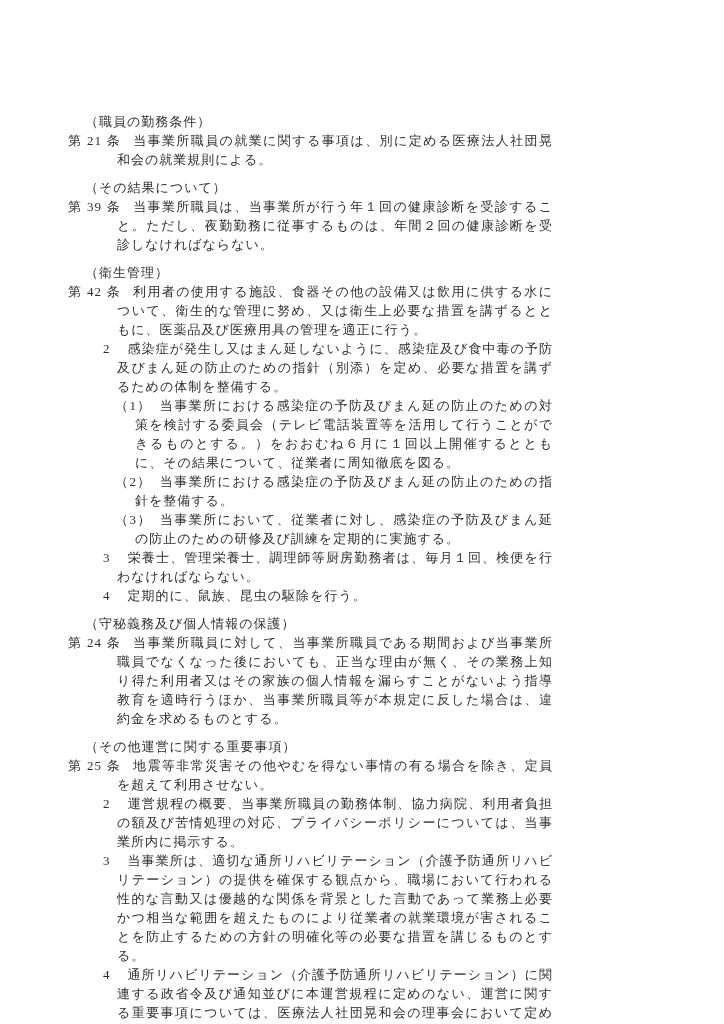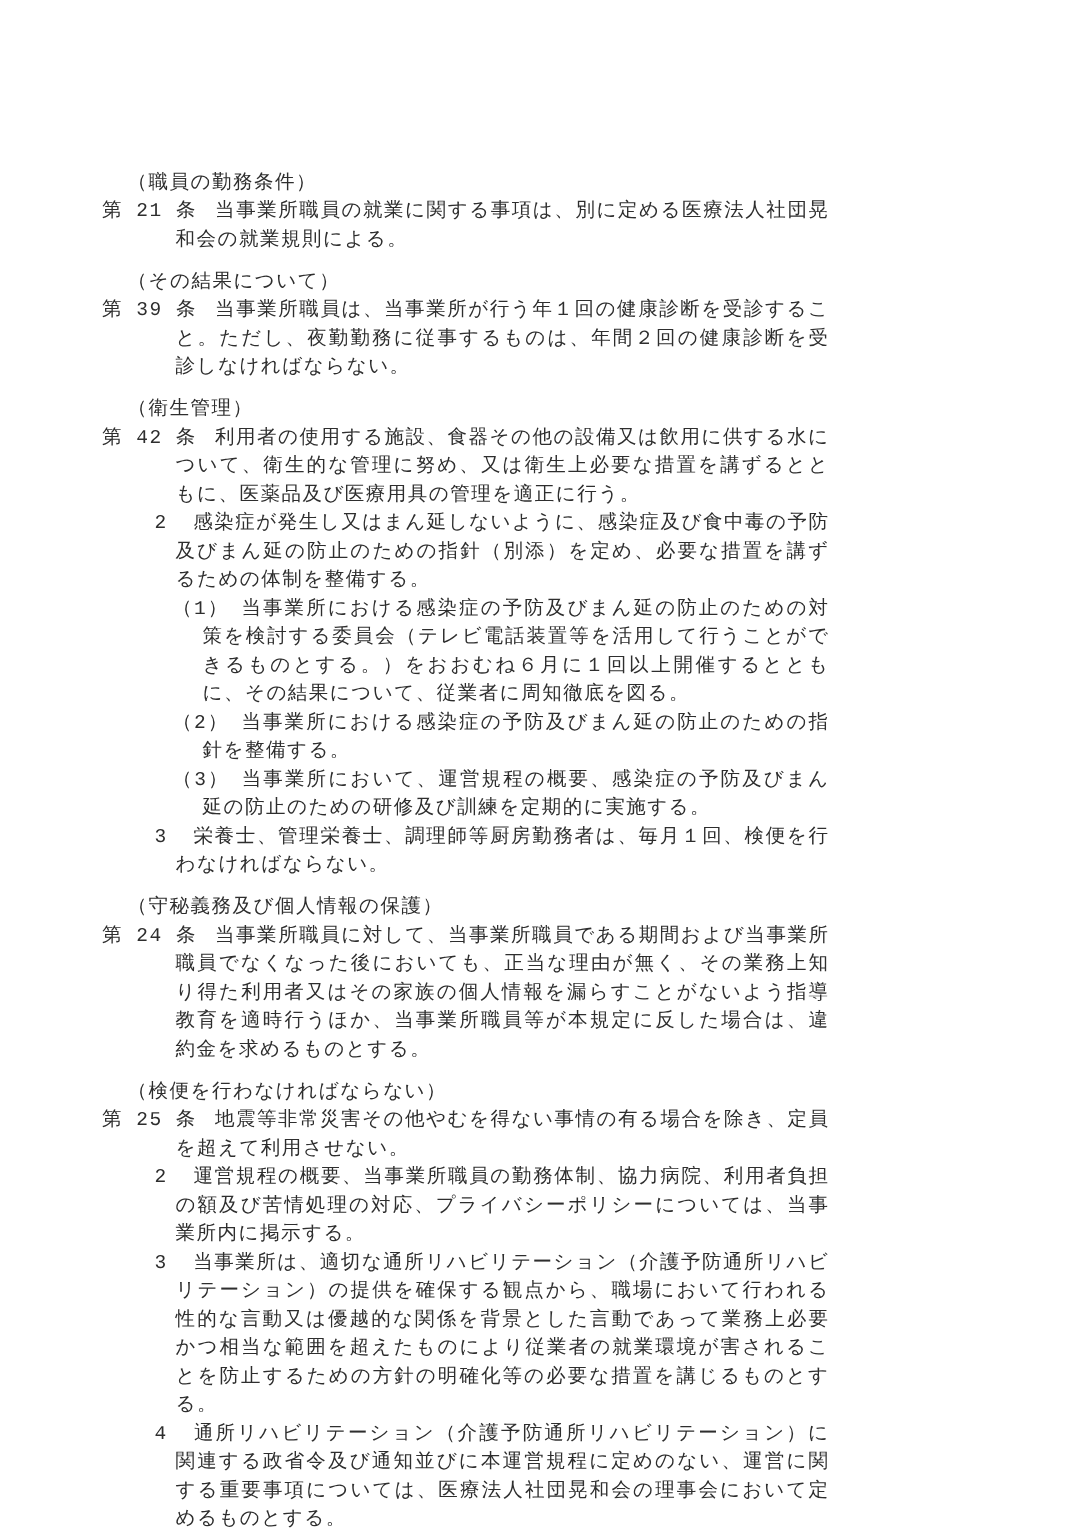--- a/index.html
+++ b/index.html
@@ -8,21 +8,21 @@
     background: #ffffff;
   }
   .page {
     position: relative;
     box-sizing: border-box;
     width: 596px;
     height: 1024px;
     background: #ffffff;
     overflow: hidden;
     padding: 112px 43px 0 68px;
-    font-family: Liberation Mono, monospace;
+    font-family: Liberation Serif, serif;
     font-size: 13px;
     letter-spacing: 1px;
     line-height: 19px;
     color: #2e2e2e;
   }
   .sec { margin: 0; }
   .sec + .sec { margin-top: 9px; }
   .sec-h {
     margin: 0 0 0 17px;
     font-weight: normal;
@@ -61,31 +61,32 @@
     <h2 class="sec-h">（その結果について）</h2>
     <p class="art"><span class="lbl">第 39 条</span><span>当事業所職員は、当事業所が行う年１回の健康診断を受診すること。ただし、夜勤勤務に従事するものは、年間２回の健康診断を受診しなければならない。</span></p>
   </div>
 
   <div class="sec">
     <h2 class="sec-h">（衛生管理）</h2>
     <p class="art"><span class="lbl">第 42 条</span><span>利用者の使用する施設、食器その他の設備又は飲用に供する水について、衛生的な管理に努め、又は衛生上必要な措置を講ずるとともに、医薬品及び医療用具の管理を適正に行う。</span></p>
     <p class="p2"><span class="lbl">2</span><span>感染症が発生し又はまん延しないように、感染症及び食中毒の予防及びまん延の防止のための指針（別添）を定め、必要な措置を講ずるための体制を整備する。</span></p>
     <p class="item"><span class="lbl">（1）</span><span>当事業所における感染症の予防及びまん延の防止のための対策を検討する委員会（テレビ電話装置等を活用して行うことができるものとする。）をおおむね６月に１回以上開催するとともに、その結果について、従業者に周知徹底を図る。</span></p>
     <p class="item"><span class="lbl">（2）</span><span>当事業所における感染症の予防及びまん延の防止のための指針を整備する。</span></p>
-    <p class="item"><span class="lbl">（3）</span><span>当事業所において、運営規程の概要、感染症の予防及びまん延の防止のための研修及び訓練を定期的に実施する。</span></p>
+    <p class="item"><span class="lbl">（3）</span><span>当事業所において、従業者に対し、感染症の予防及びまん延の防止のための研修及び訓練を定期的に実施する。</span></p>
     <p class="p2"><span class="lbl">3</span><span>栄養士、管理栄養士、調理師等厨房勤務者は、毎月１回、検便を行わなければならない。</span></p>
+    <p class="p2"><span class="lbl">4</span><span>定期的に、鼠族、昆虫の駆除を行う。</span></p>
   </div>
 
   <div class="sec">
     <h2 class="sec-h">（守秘義務及び個人情報の保護）</h2>
     <p class="art"><span class="lbl">第 24 条</span><span>当事業所職員に対して、当事業所職員である期間および当事業所職員でなくなった後においても、正当な理由が無く、その業務上知り得た利用者又はその家族の個人情報を漏らすことがないよう指導教育を適時行うほか、当事業所職員等が本規定に反した場合は、違約金を求めるものとする。</span></p>
   </div>
 
   <div class="sec">
-    <h2 class="sec-h">（検便を行わなければならない）</h2>
+    <h2 class="sec-h">（その他運営に関する重要事項）</h2>
     <p class="art"><span class="lbl">第 25 条</span><span>地震等非常災害その他やむを得ない事情の有る場合を除き、定員を超えて利用させない。</span></p>
     <p class="p2"><span class="lbl">2</span><span>運営規程の概要、当事業所職員の勤務体制、協力病院、利用者負担の額及び苦情処理の対応、プライバシーポリシーについては、当事業所内に掲示する。</span></p>
     <p class="p2"><span class="lbl">3</span><span>当事業所は、適切な通所リハビリテーション（介護予防通所リハビリテーション）の提供を確保する観点から、職場において行われる性的な言動又は優越的な関係を背景とした言動であって業務上必要かつ相当な範囲を超えたものにより従業者の就業環境が害されることを防止するための方針の明確化等の必要な措置を講じるものとする。</span></p>
     <p class="p2"><span class="lbl">4</span><span>通所リハビリテーション（介護予防通所リハビリテーション）に関連する政省令及び通知並びに本運営規程に定めのない、運営に関する重要事項については、医療法人社団晃和会の理事会において定めるものとする。</span></p>
   </div>
 
   <div class="appx">
     <p class="appx-title">付　則</p>
     <p class="appx-body">この運営規程は、令和６年６月１日から施行する。</p>
   </div>

